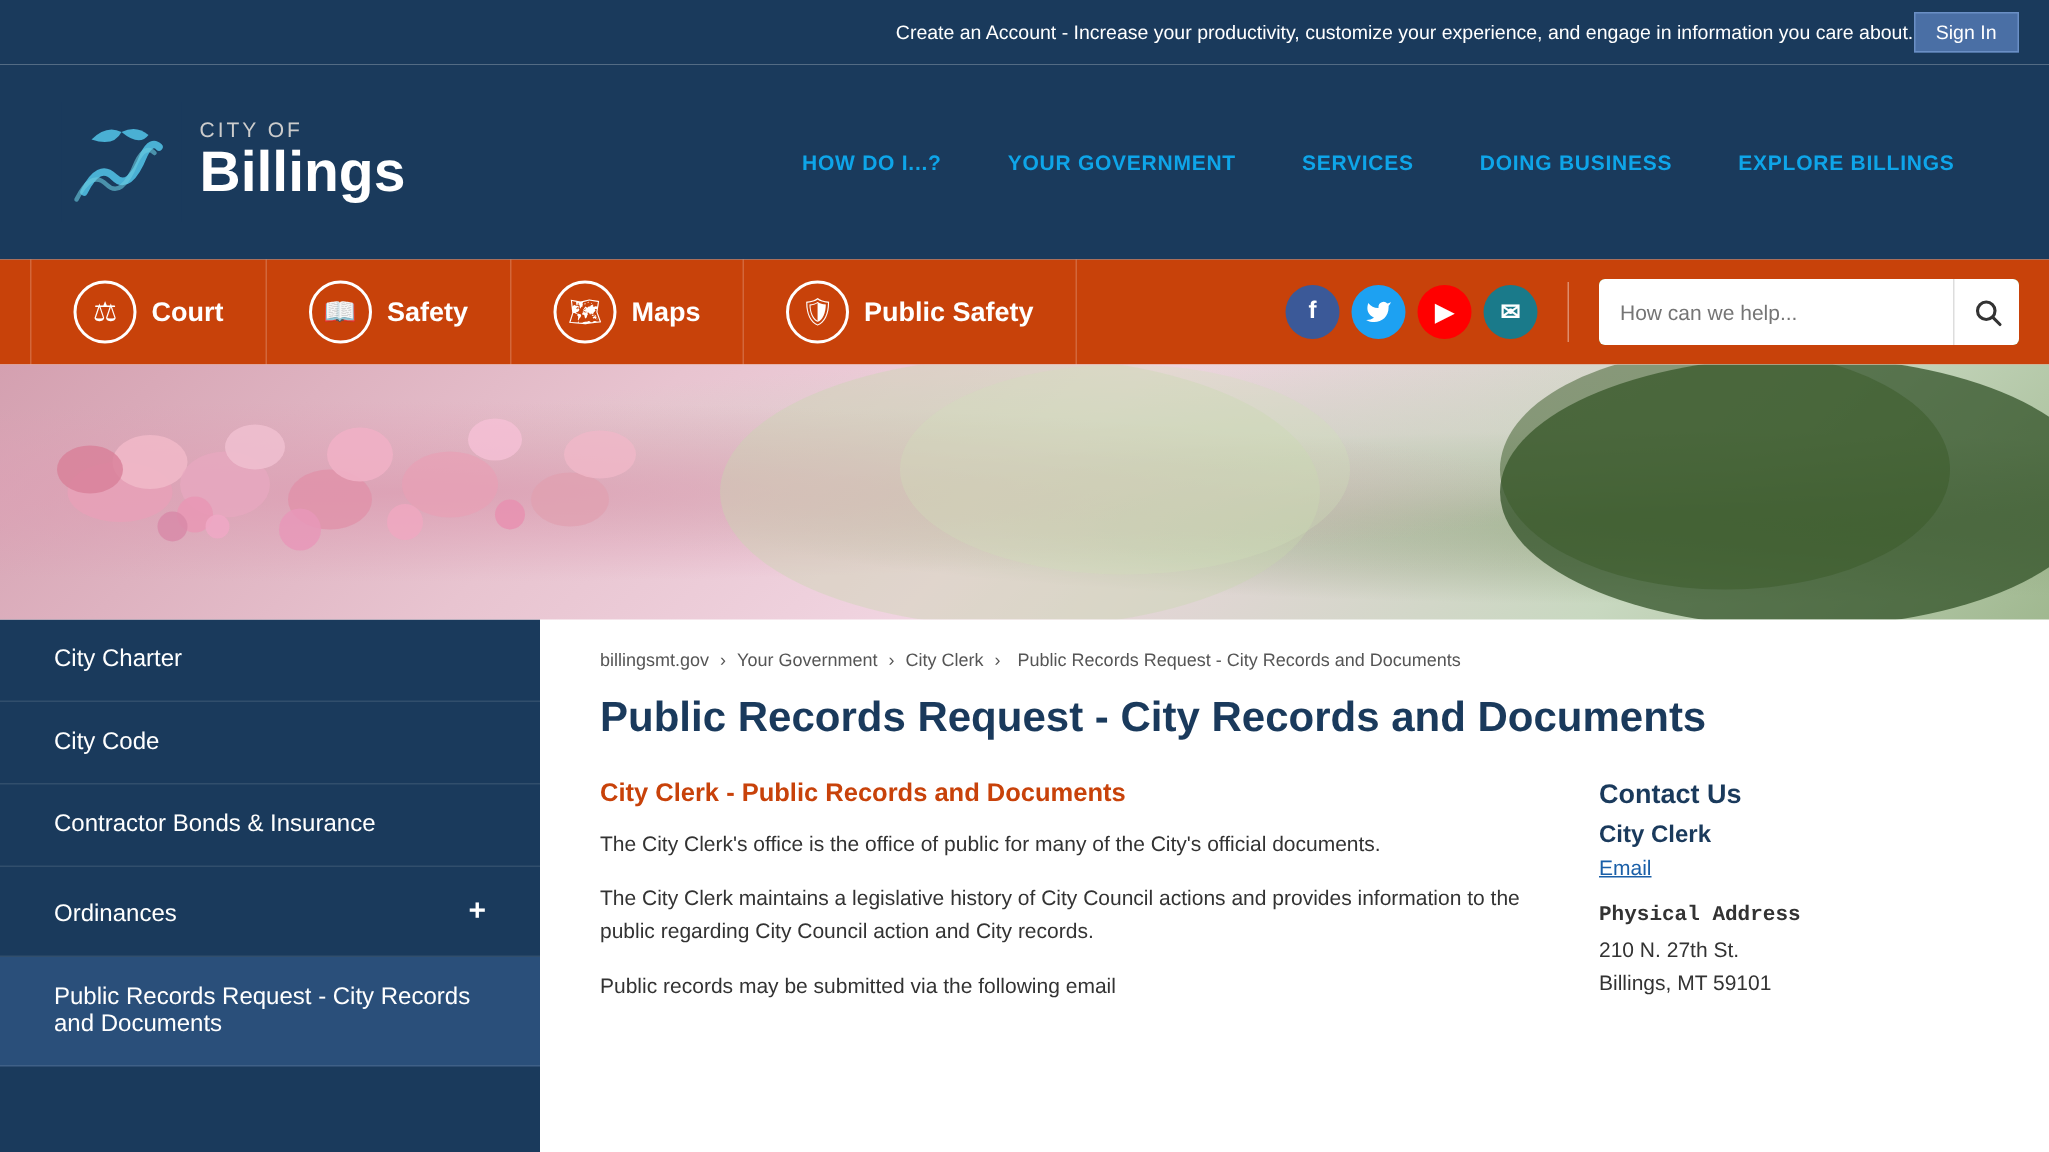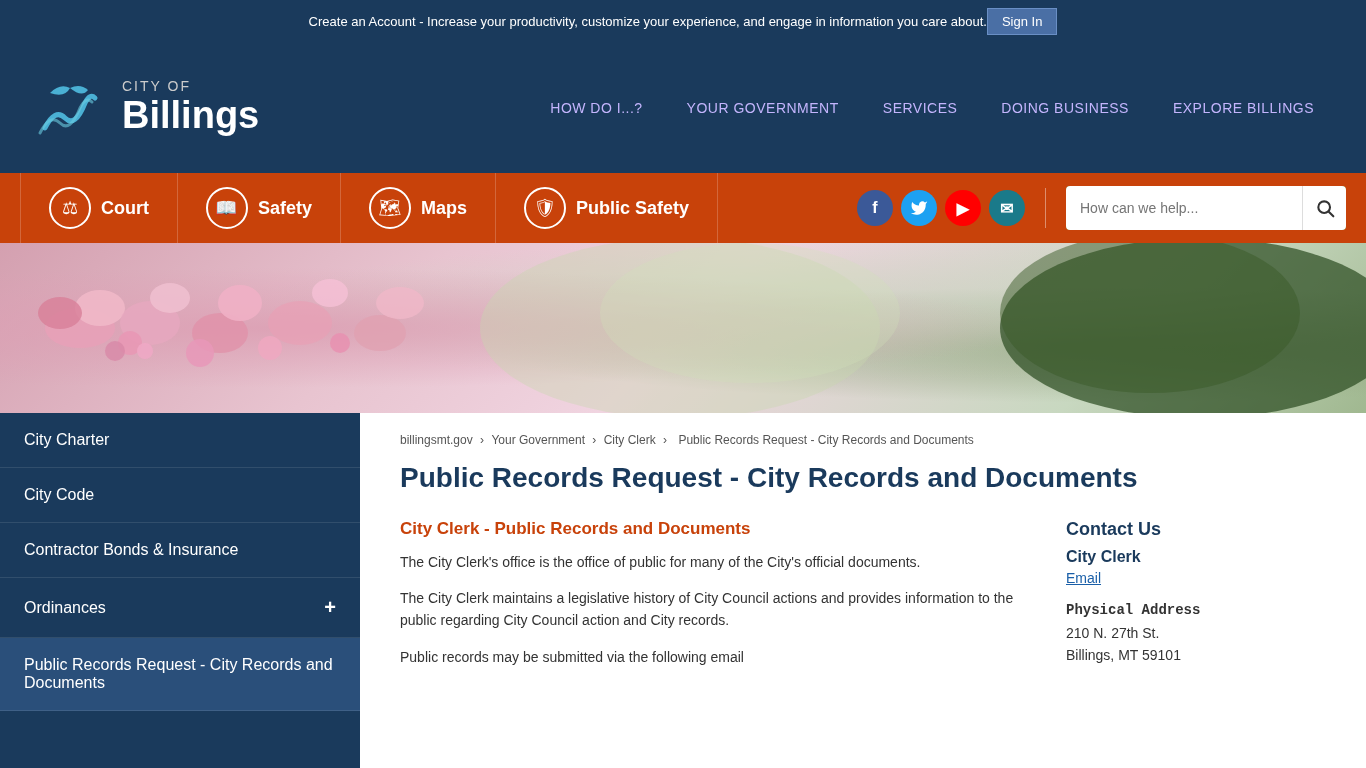--- a/index.html
+++ b/index.html
@@ -5,38 +5,38 @@
     * { margin: 0; padding: 0; box-sizing: border-box; }
     body { font-family: Arial, sans-serif; font-size: 14px; color: #333; width: 1366px; overflow-x: hidden; }
 
     
     .top-banner {
       background-color: #1a3a5c;
       color: #fff;
       font-size: 13px;
       padding: 8px 20px;
       display: flex;
-      justify-content: center;
+      justify-content: flex-end;
       align-items: center;
     }
     .sign-in-btn {
       background: #4a6fa5;
       border: 1px solid #6a8fc5;
       color: #fff;
       padding: 5px 14px;
       cursor: pointer;
       font-size: 13px;
     }
 
     
     .header {
       background-color: #1a3a5c;
       display: flex;
       align-items: center;
-      padding: 10px 30px;
+      padding: 10px 41px;
       height: 130px;
     }
     .logo-area {
       display: flex;
       align-items: center;
       gap: 12px;
       min-width: 260px;
     }
     .logo-icon {
       width: 80px;
@@ -57,23 +57,23 @@
       font-weight: bold;
       color: #fff;
     }
     .main-nav {
       display: flex;
       gap: 0;
       margin-left: auto;
       align-items: center;
     }
     .main-nav a {
-      color: #c4b5fd;
+      color: #0ea5e9;
       text-decoration: none;
-      font-weight: normal;
+      font-weight: bold;
       font-size: 14px;
       padding: 0 22px;
       letter-spacing: 0.5px;
       text-transform: uppercase;
       white-space: nowrap;
       text-align: center;
     }
 
     
     .orange-bar {
@@ -197,23 +197,23 @@
 
     
     .sidebar {
       width: 360px;
       min-width: 360px;
       background: #1a3a5c;
       padding: 0;
     }
     .sidebar-item {
       display: flex;
-      align-items: center;
+      align-items: flex-end;
       justify-content: space-between;
-      padding: 18px 24px;
+      padding: 18px 36px;
       border-bottom: 1px solid rgba(255,255,255,0.1);
       cursor: pointer;
       color: #fff;
       font-size: 16px;
       text-decoration: none;
     }
     .sidebar-item.active { background: #2a4f7a; }
     .sidebar-item .plus {
       color: #fff;
       font-size: 20px;

